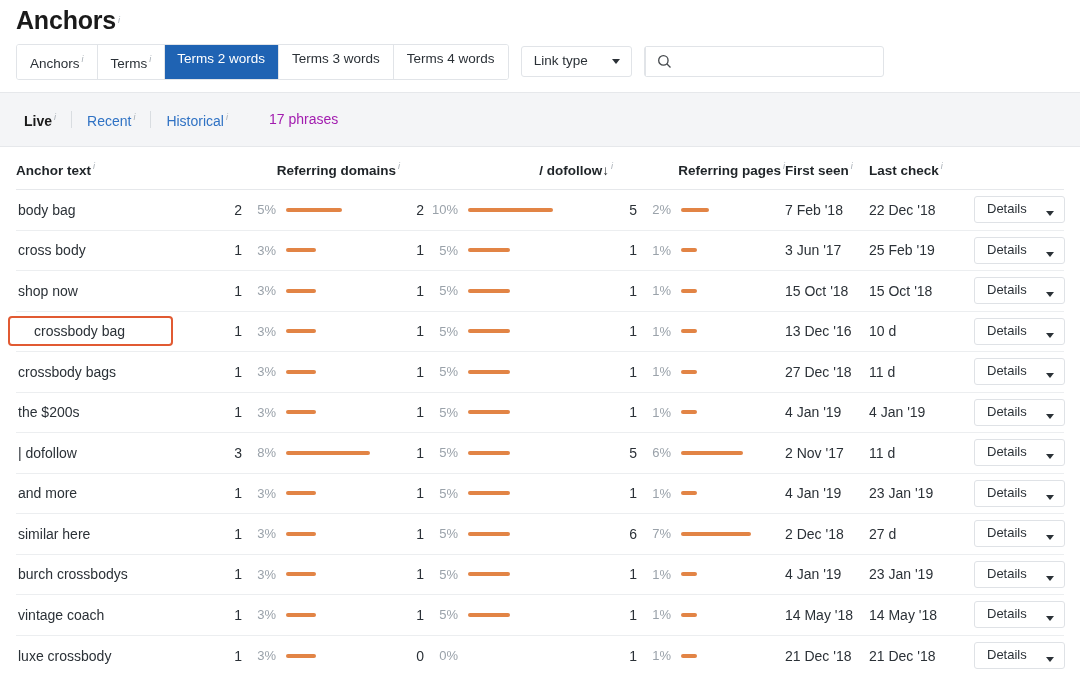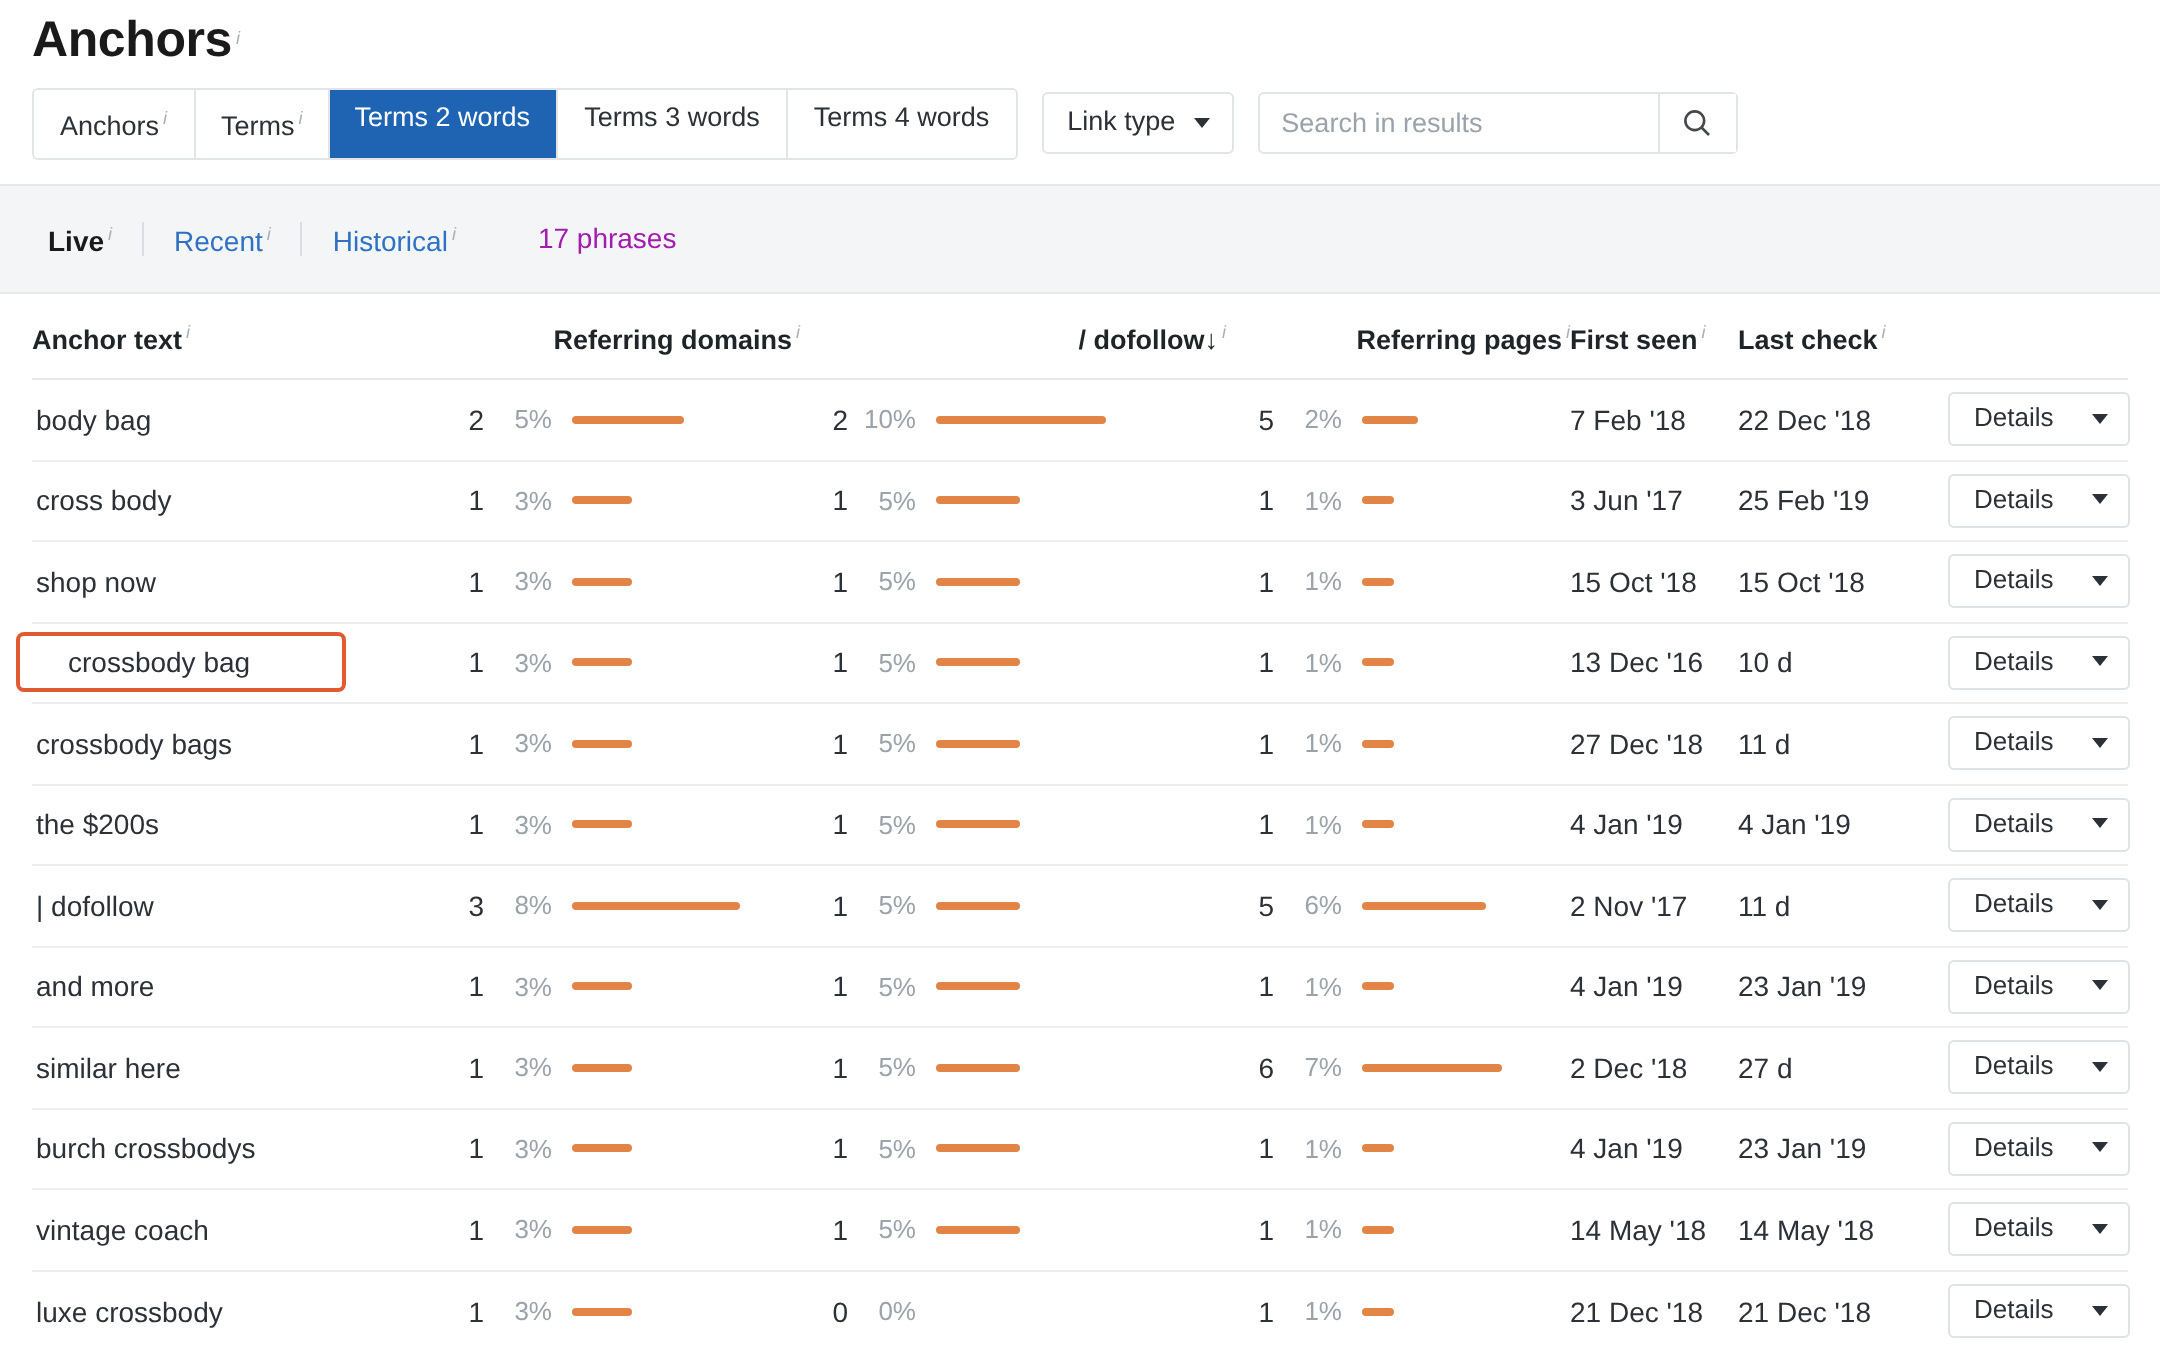--- a/index.html
+++ b/index.html
@@ -69,21 +69,21 @@
   .linktype {
     margin-left: 12px;
     border: 1px solid #e1e4e8;
     border-radius: 3px;
     background: #fff;
     font-size: 13.5px;
     color: #2b3137;
     padding: 7px 11px 8px 12px;
     display: flex;
     align-items: center;
-    gap: 9px;
+    gap: 24px;
     cursor: pointer;
     white-space: nowrap;
     line-height: 14px;
   }
   .caret {
     width: 0; height: 0;
     border-left: 4.5px solid transparent;
     border-right: 4.5px solid transparent;
     border-top: 5.5px solid #2b3137;
     display: inline-block;
@@ -213,21 +213,21 @@
   }
   .bar {
     height: 4px;
     background: #e28445;
     border-radius: 2px;
   }
 
   .details-cell { text-align: right; }
   .details-btn {
     display: inline-flex;
-    align-items: center;
+    align-items: flex-end;
     gap: 19px;
     border: 1px solid #dfe2e6;
     border-radius: 3px;
     background: #fff;
     padding: 5px 10px 6px 12px;
     font-size: 13px;
     color: #2b3137;
     cursor: pointer;
     line-height: 14px;
   }
@@ -253,21 +253,20 @@
       <div class="seg-item"><span>Terms 3 words</span></div>
       <div class="seg-item"><span>Terms 4 words</span></div>
     </div>
 
   <div class="linktype">
     <span>Link type</span>
     <span class="caret"></span>
   </div>
 
   <div class="searchwrap">
-    <input type="text" placeholder="Search in results" style="">
     <div class="searchbtn">
       <svg width="15" height="15" viewBox="0 0 16 16">
         <circle cx="6.8" cy="6.8" r="5" fill="none" stroke="#44484c" stroke-width="1.4"></circle>
         <line x1="10.4" y1="10.4" x2="14.4" y2="14.4" stroke="#44484c" stroke-width="1.4"></line>
       </svg>
     </div>
   </div>
 </div>
 
 <div class="subbar">

